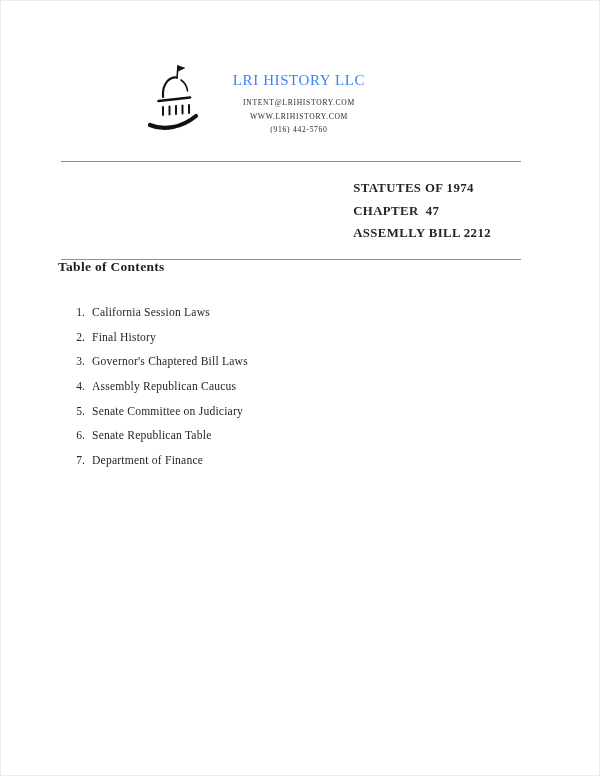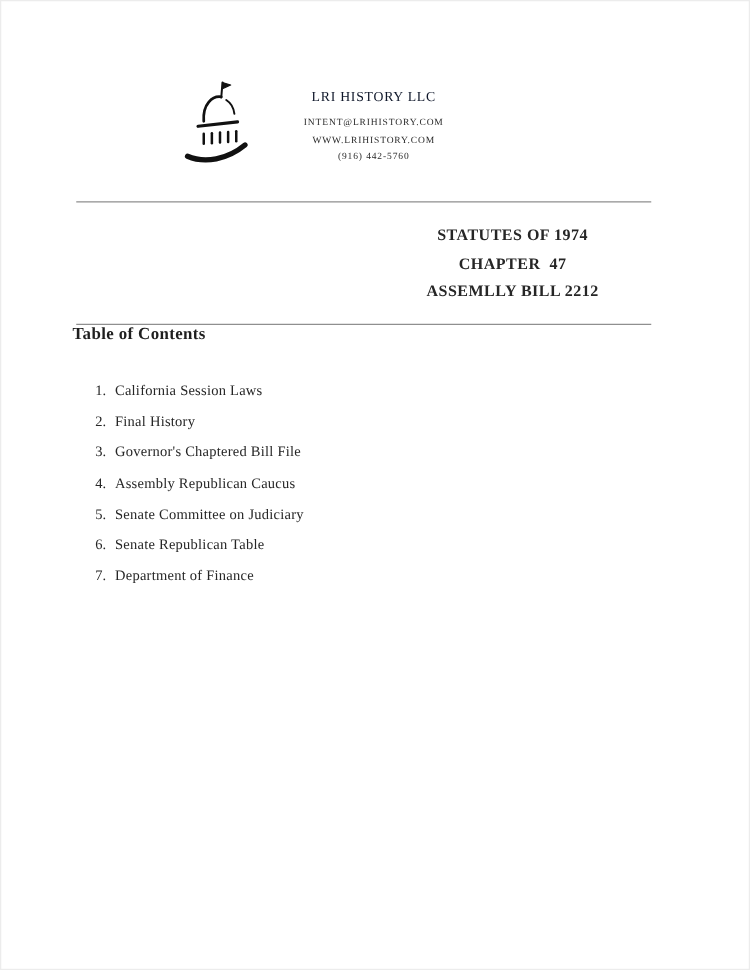--- a/index.html
+++ b/index.html
@@ -30,23 +30,23 @@
     height: 76px;
   }
   .header-text {
     position: absolute;
     left: 205px;
     top: 71px;
     width: 186px;
     text-align: center;
   }
   .company-name {
-    font-size: 11px;
+    font-size: 15px;
     letter-spacing: 0.6px;
-    color: #0f172a;
+    color: #3b82f6;
     margin-bottom: 7px;
     white-space: nowrap;
   }
   .contact-line {
     font-size: 7.6px;
     letter-spacing: 0.7px;
     line-height: 13.5px;
     color: #2a2a2a;
     white-space: nowrap;
     text-align: center;
@@ -55,23 +55,23 @@
     position: absolute;
     left: 60px;
     width: 460px;
     border-top: 1px solid #8f8f8f;
     height: 0;
   }
   .divider-1 { top: 160px; }
   .divider-2 { top: 258px; }
   .bill-block {
     position: absolute;
-    right: 120px;
+    right: 108px;
     top: 176px;
-    text-align: center;
+    text-align: left;
   }
   .bill-line {
     font-size: 12.8px;
     font-weight: bold;
     line-height: 22.5px;
     letter-spacing: 0.4px;
     color: #262626;
     white-space: pre;
   }
   .toc-title {
@@ -161,21 +161,21 @@
     <div class="toc-item">
       <span class="toc-num">1.</span>
       <span class="toc-label">California Session Laws</span>
     </div>
     <div class="toc-item">
       <span class="toc-num">2.</span>
       <span class="toc-label">Final History</span>
     </div>
     <div class="toc-item">
       <span class="toc-num">3.</span>
-      <span class="toc-label">Governor's Chaptered Bill File</span>
+      <span class="toc-label">Governor's Chaptered Bill Laws</span>
     </div>
     <div class="toc-item">
       <span class="toc-num">4.</span>
       <span class="toc-label">Assembly Republican Caucus</span>
     </div>
     <div class="toc-item">
       <span class="toc-num">5.</span>
       <span class="toc-label">Senate Committee on Judiciary</span>
     </div>
     <div class="toc-item">

